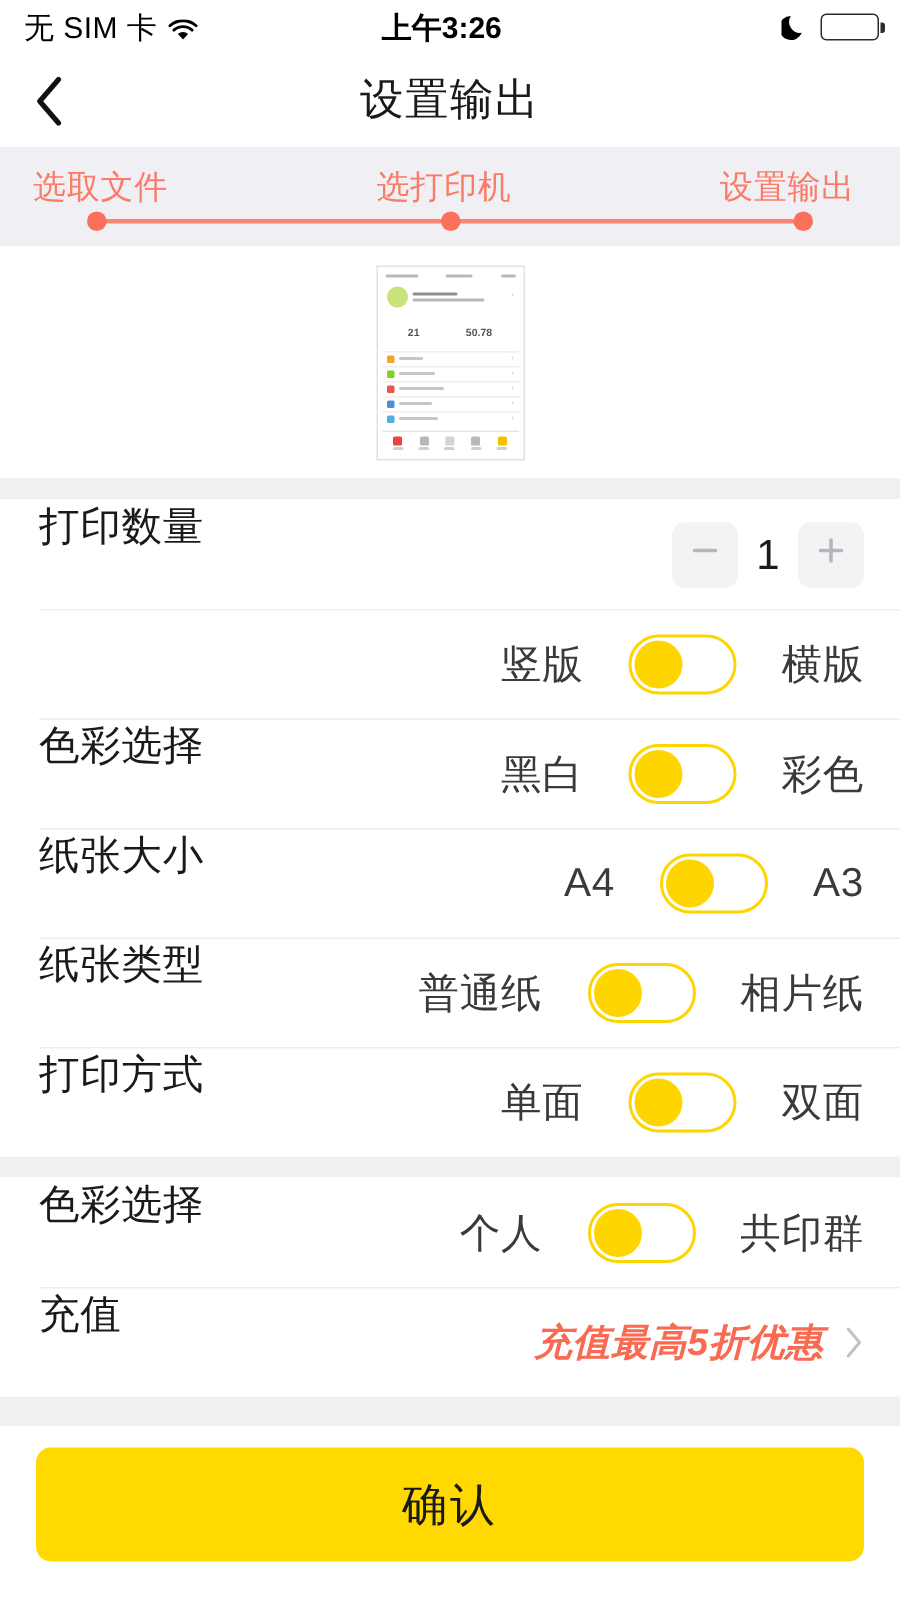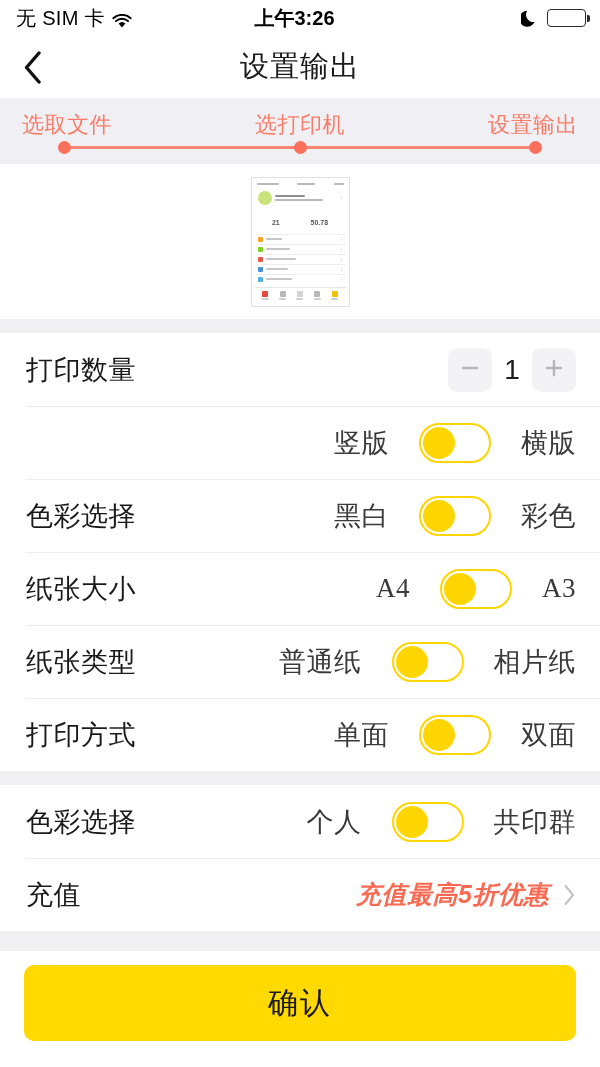--- a/index.html
+++ b/index.html
@@ -111,21 +111,21 @@
     color: #1a1a1a;
     letter-spacing: 1px;
     pointer-events: none;
   }
 
   
   .steps {
     flex: 0 0 66px;
     background: #f0f0f4;
     position: relative;
-    padding: 0 0 0 0;
+    padding: 0 8px 0 0;
   }
   .steps-labels {
     display: flex;
     justify-content: space-between;
     padding: 12px 22px 0 22px;
   }
   .step-label {
     font-size: 22px;
     color: #f97b68;
     letter-spacing: 0.5px;
@@ -230,21 +230,20 @@
   
   .gap {
     flex: 0 0 14px;
     background: #f0f0f2;
   }
   .list-group { background: #ffffff; }
 
   .row {
     height: 73px;
     display: flex;
-    align-items: center;
     padding: 0 24px 0 26px;
     position: relative;
     background: #ffffff;
   }
   .row + .row::before {
     content: "";
     position: absolute;
     left: 26px; right: 0; top: 0;
     height: 1px;
     background: #ededef;
@@ -282,21 +281,20 @@
     text-align: center;
     font-size: 28px;
     color: #1a1a1a;
   }
 
   
   .switch-wrap {
     display: flex;
     align-items: center;
     gap: 30px;
-    font-family: Liberation Serif, serif;
   }
   .switch-side {
     font-size: 27px;
     color: #3a3a3c;
     letter-spacing: 0.5px;
     white-space: nowrap;
   }
   .switch {
     position: relative;
     width: 72px;

